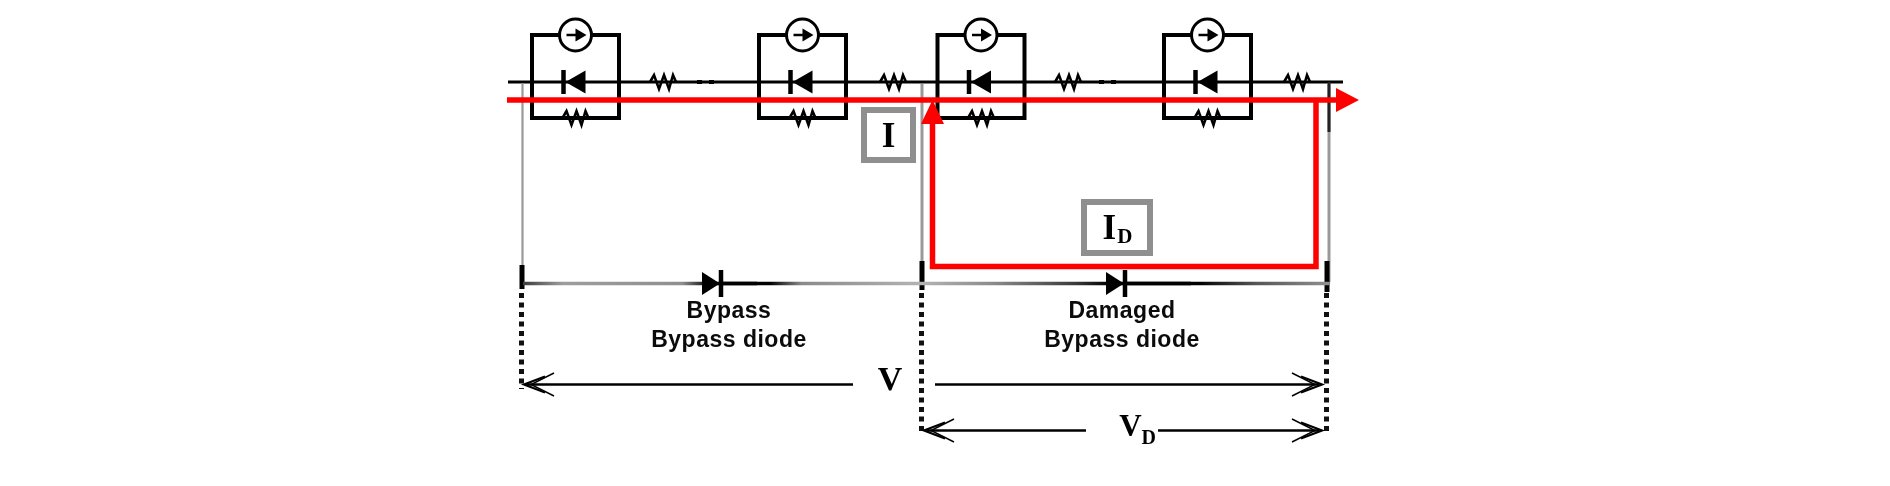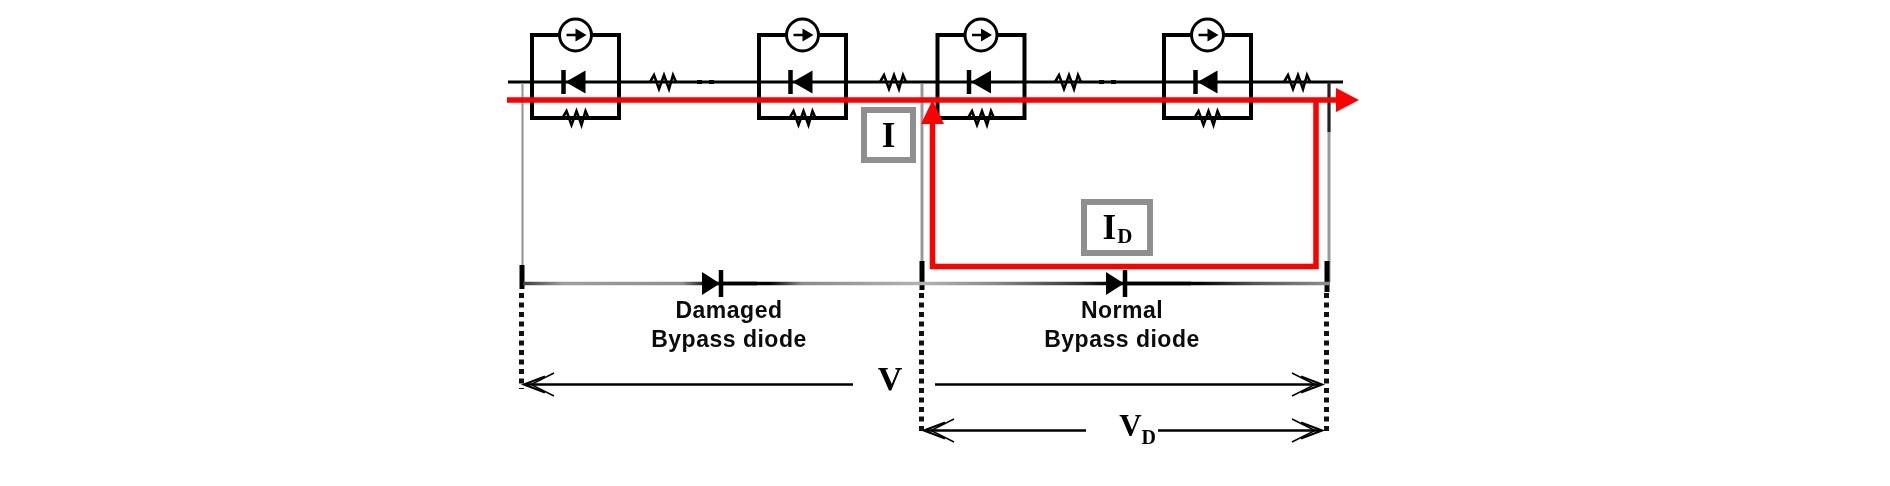--- a/index.html
+++ b/index.html
@@ -182,29 +182,29 @@
   <div class="cur-box" style="left:861px; top:107px; width:55px; height:56px;">
     <span class="main">I</span>
   </div>
 
   <div class="cur-box" style="left:1081px; top:199px; width:72px; height:57px;">
     <span class="main">I</span>
       <span class="sub">D</span>
   </div>
 
   <div class="bypass-label" style="left:614px; top:296px;">
+    <div>Bypass</div>
+    <div>Bypass diode</div>
+  </div>
+
+  <div class="bypass-label" style="left:1007px; top:296px;">
     <div>Damaged</div>
     <div>Bypass diode</div>
   </div>
 
-  <div class="bypass-label" style="left:1007px; top:296px;">
-    <div>Normal</div>
-    <div>Bypass diode</div>
-  </div>
-
   <div class="volt-label" style="left:866px; top:362px; width:48px;">
     <span class="main">V</span>
   </div>
 
   <div class="volt-label" style="left:1098px; top:410px; width:58px;text-align:right;">
     <span class="main" style="font-size:31px;">V</span><span class="sub">D</span>
   </div>
 
 </div>
 

